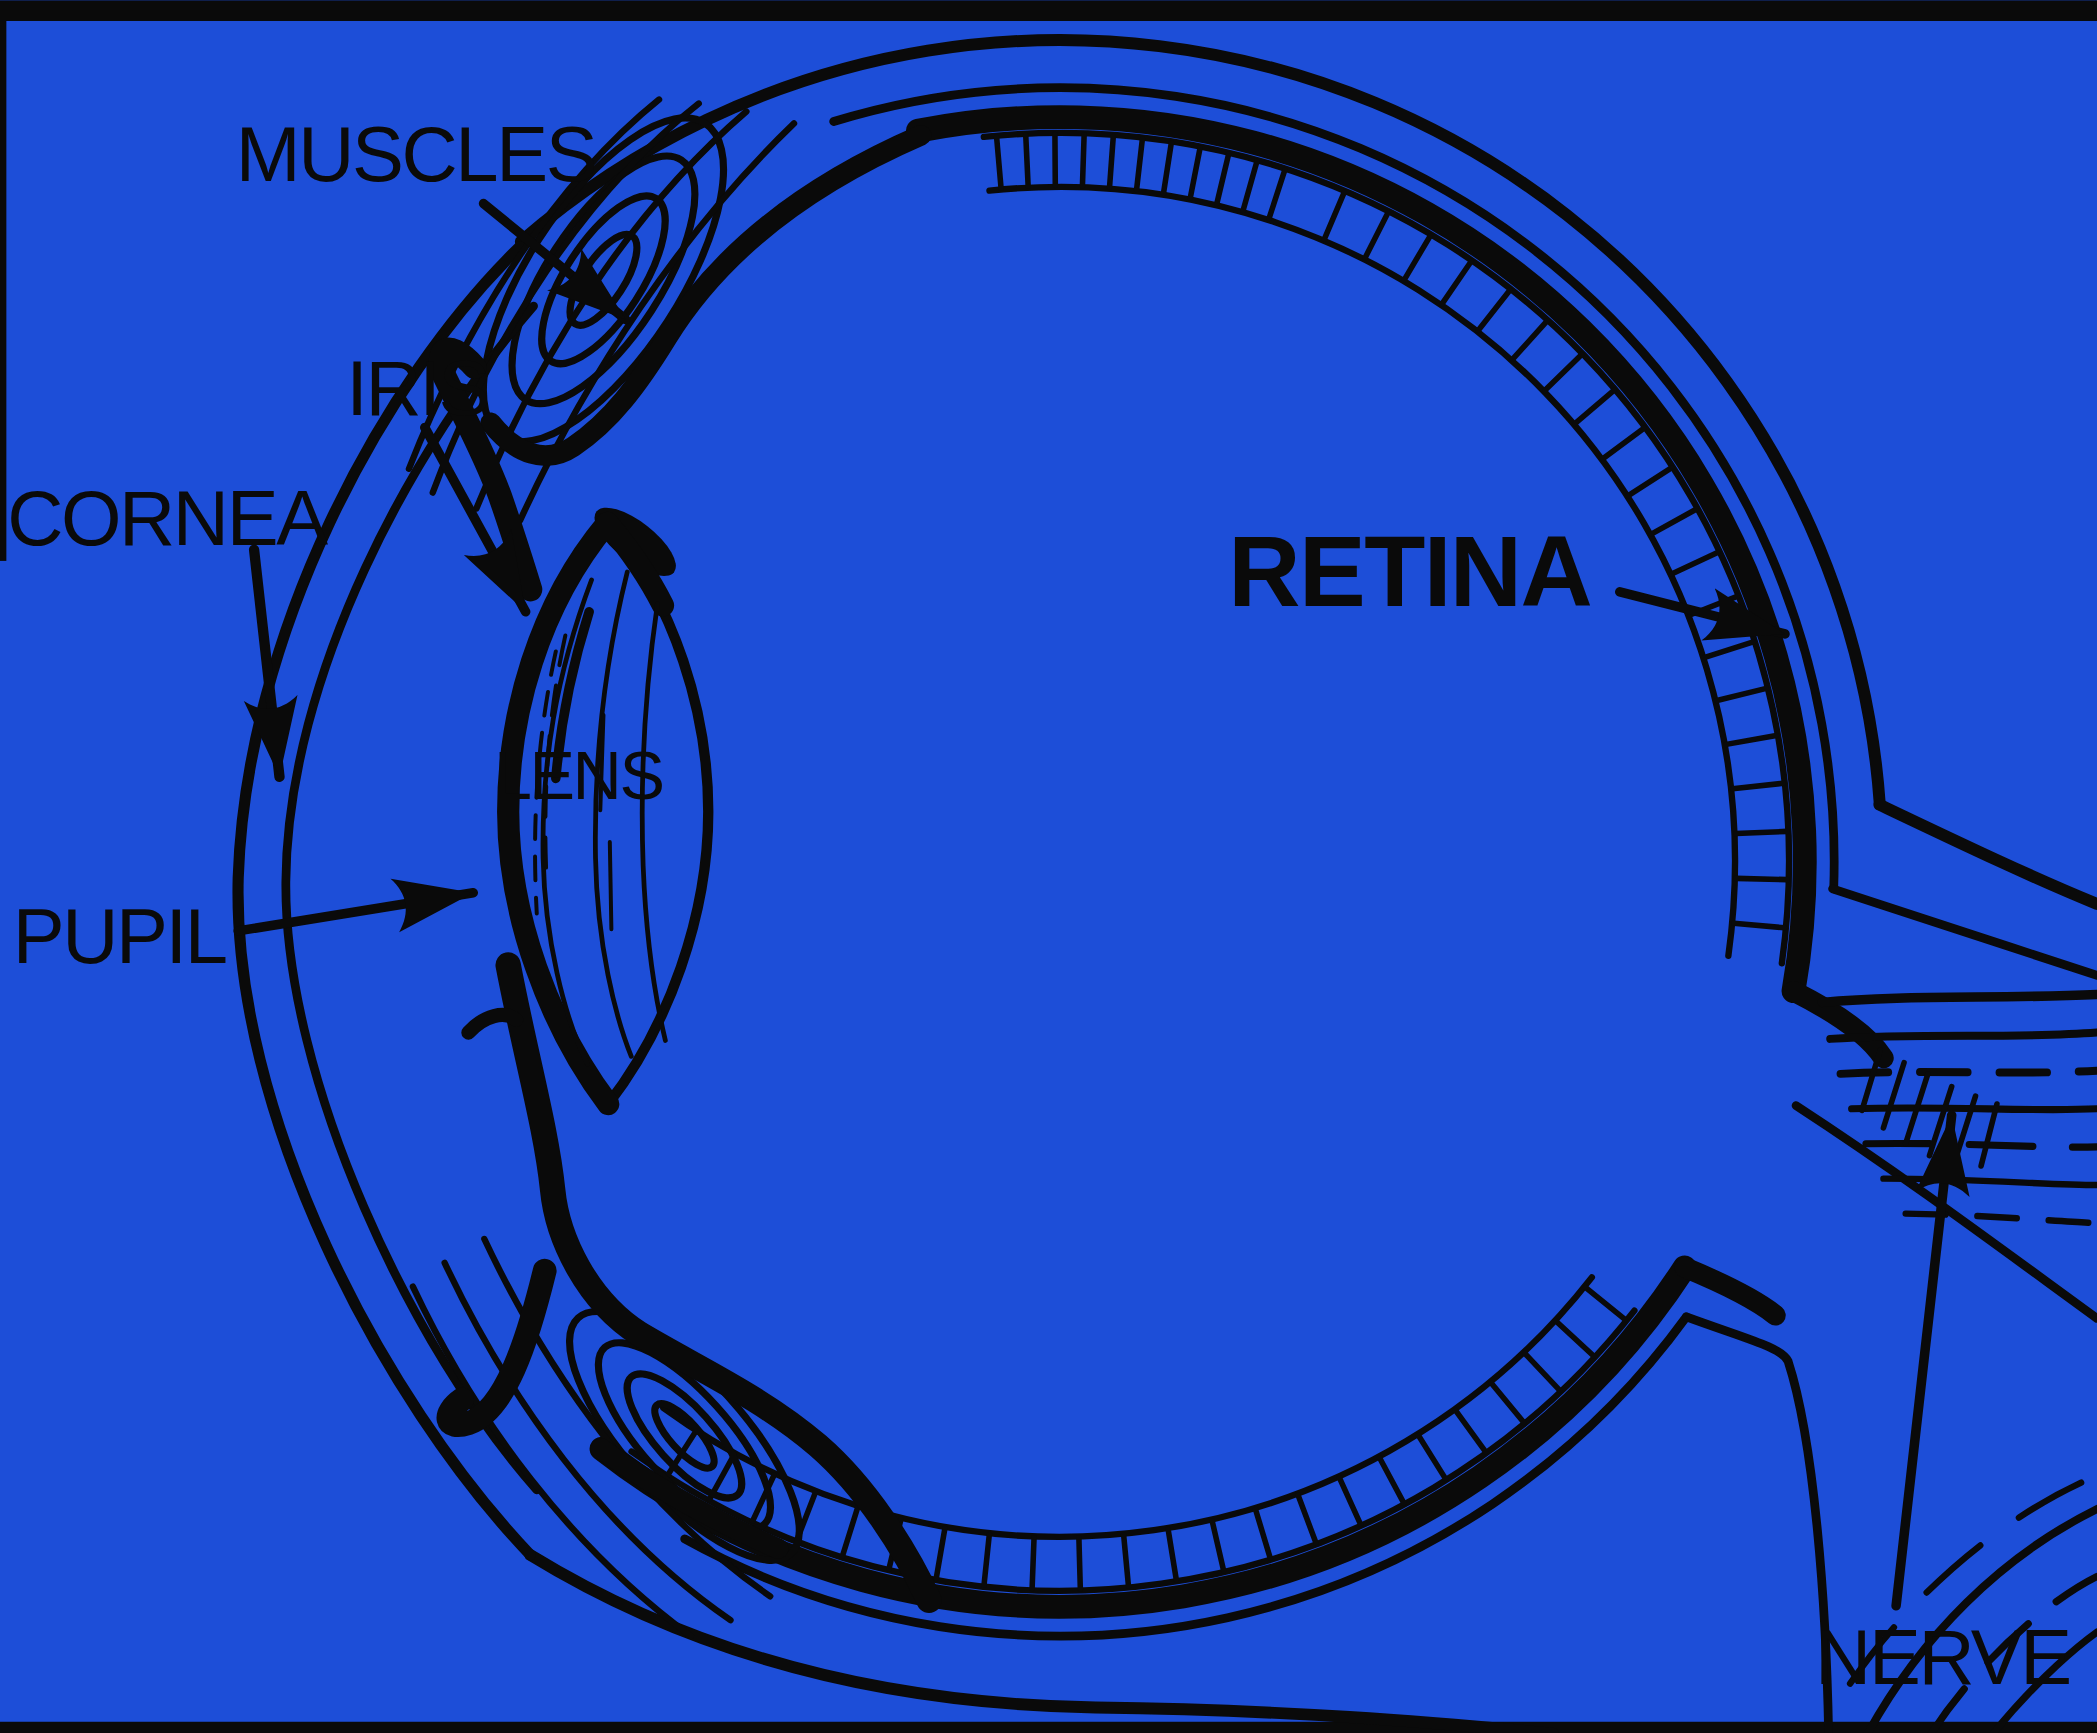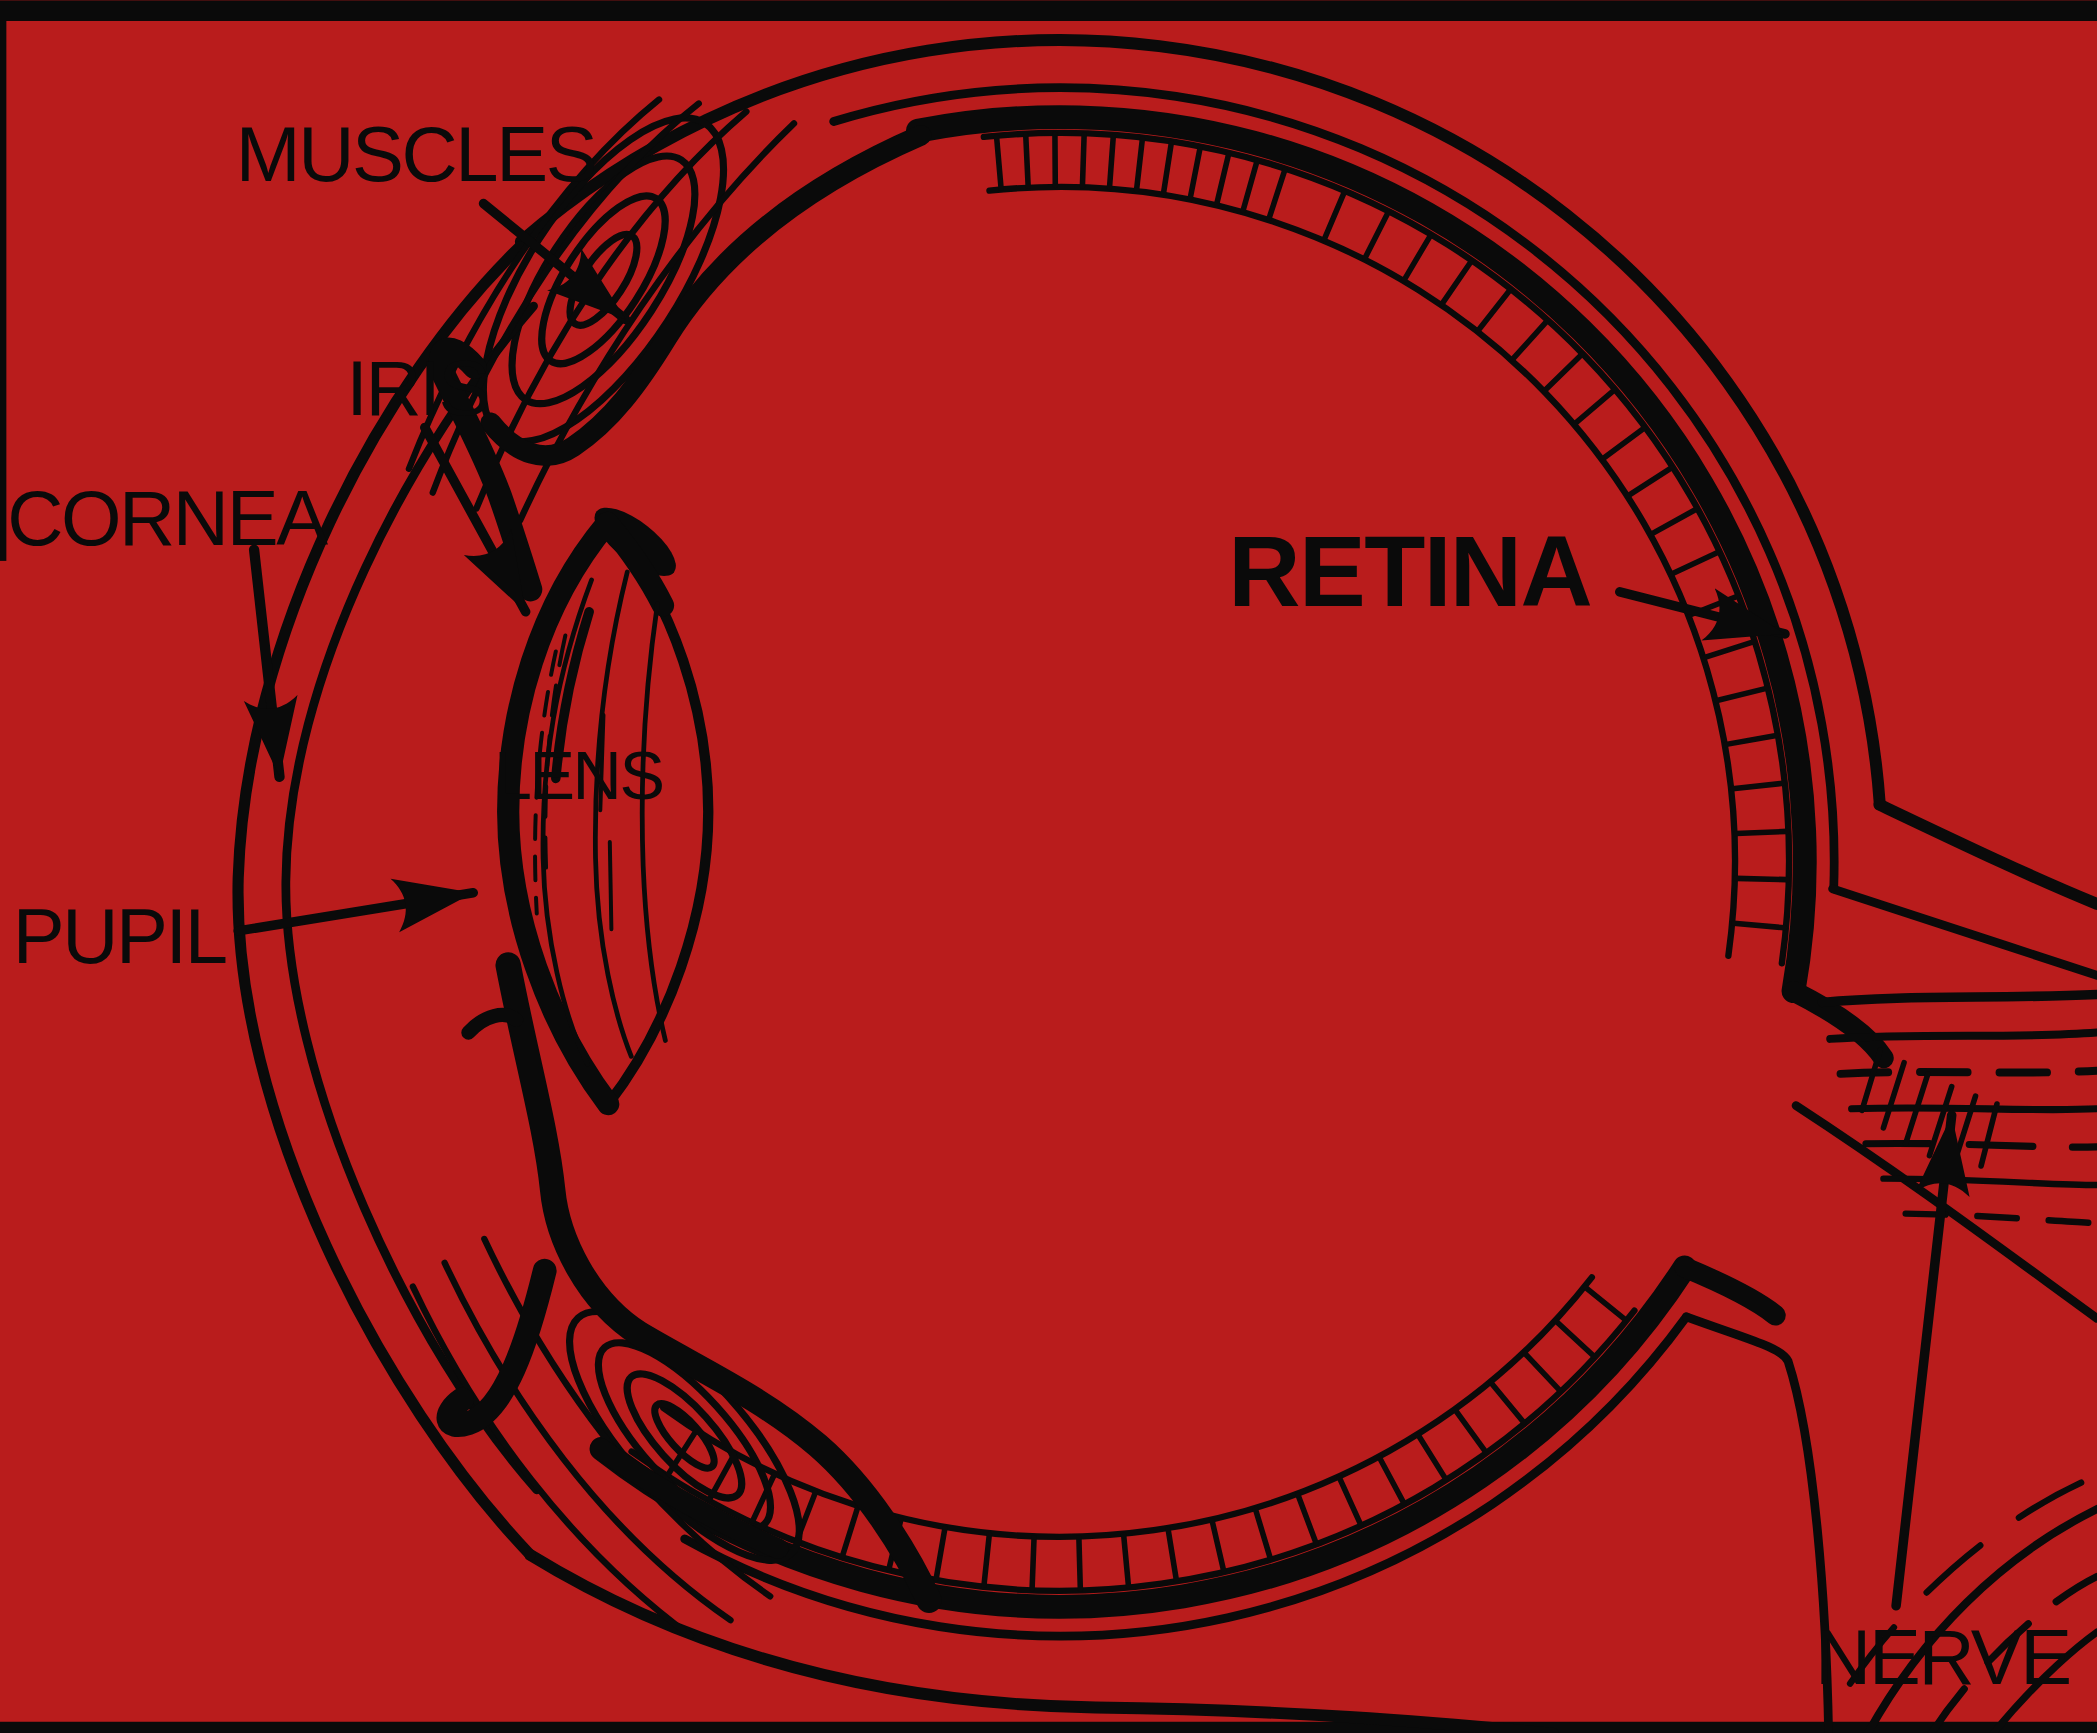--- a/index.html
+++ b/index.html
@@ -1,16 +1,16 @@
 <!DOCTYPE html>
 <html style="font-size:12.7px"><head>
 <meta charset="utf-8">
 <style>
   html,body{margin:0;padding:0;background:#ffffff;}
-  .stage{position:relative;width:2097px;height:1734px;background:#b91c1c;overflow:hidden;}
+  .stage{position:relative;width:2097px;height:1734px;background:#1d4ed8;overflow:hidden;}
   svg{display:block;width:100%;height:100%;}
   .ink{stroke:#0a0a0a;fill:none;stroke-linecap:round;stroke-linejoin:round;}
   .lbl{font-family:"Liberation Sans",sans-serif;fill:#0a0a0a;font-size:98px;letter-spacing:-3px;}
   .lbl-lens{font-size:86px;}
   .lbl-retina{font-size:126px;font-weight:bold;letter-spacing:-2px;}
 </style>
 </head>
 <body>
 
 <div class="stage">

